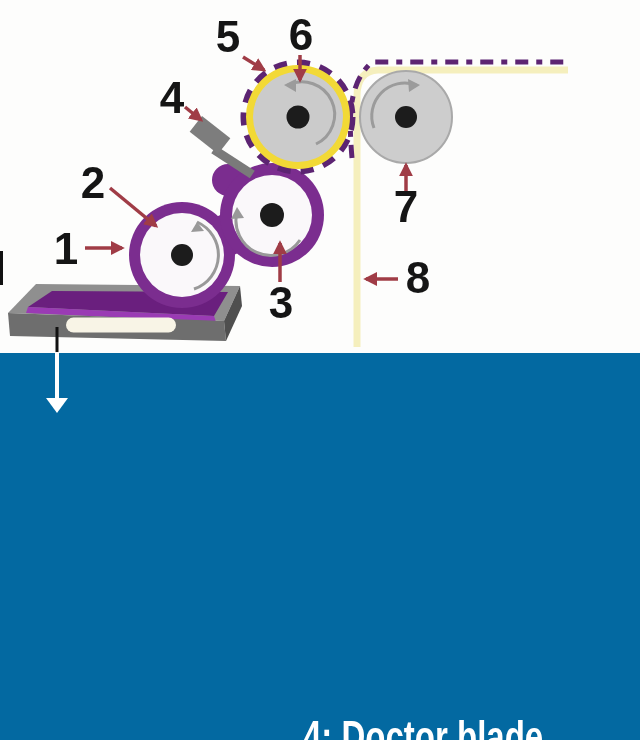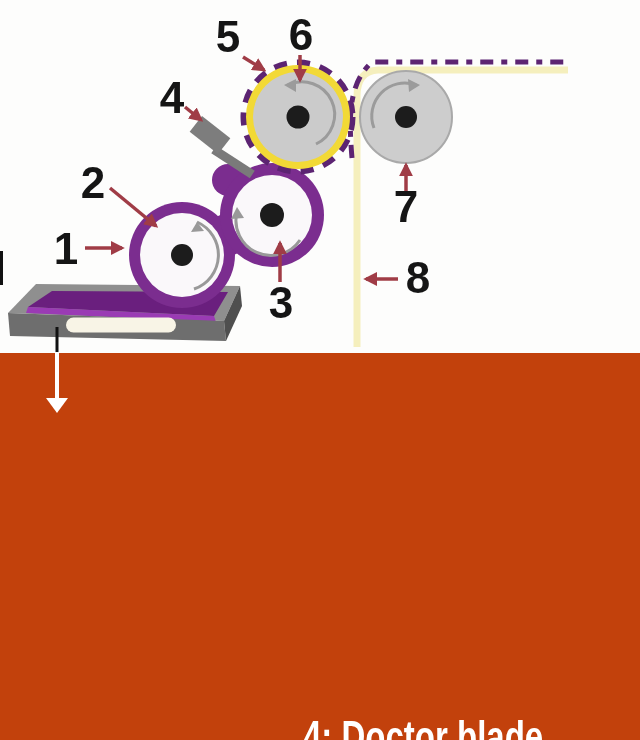--- a/index.html
+++ b/index.html
@@ -1,19 +1,19 @@
 <!DOCTYPE html>
 <html><head>
 <meta charset="utf-8">
 <style>
   html,body{margin:0;padding:0;background:#fff;}
   .stage{position:relative;width:640px;height:740px;overflow:hidden;
          font-family:"Liberation Sans",sans-serif;}
   .diagram{position:absolute;left:0;top:0;width:640px;height:353px;background:#fdfdfc;}
-  .legend{position:absolute;left:0;top:353px;width:640px;height:387px;background:#c2410c;}
+  .legend{position:absolute;left:0;top:353px;width:640px;height:387px;background:#0369a1;}
   .legend-line{position:absolute;color:#fff;font-weight:700;font-size:44px;line-height:1;
                white-space:nowrap;transform:scaleX(0.75);transform-origin:left top;}
   .num{font-weight:700;font-size:44px;fill:#151515;}
   
   .wa-line{position:absolute;left:55px;top:353px;width:4px;height:46px;background:#fff;}
   .wa-head{position:absolute;left:46px;top:398px;width:0;height:0;
            border-left:11px solid transparent;border-right:11px solid transparent;
            border-top:15px solid #fff;}
   .r-4{left:303px;top:362px;}
 </style>

